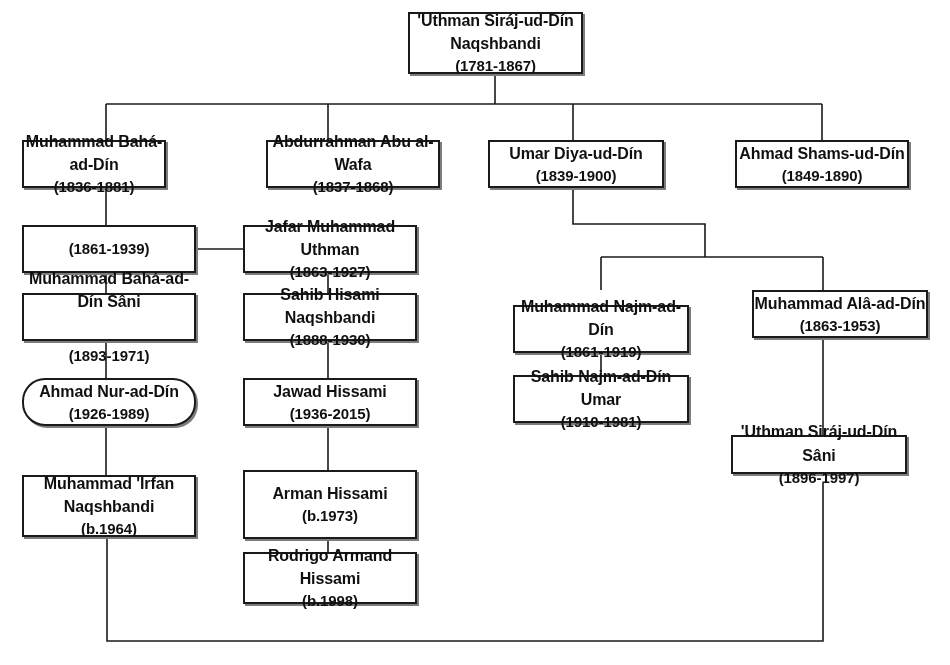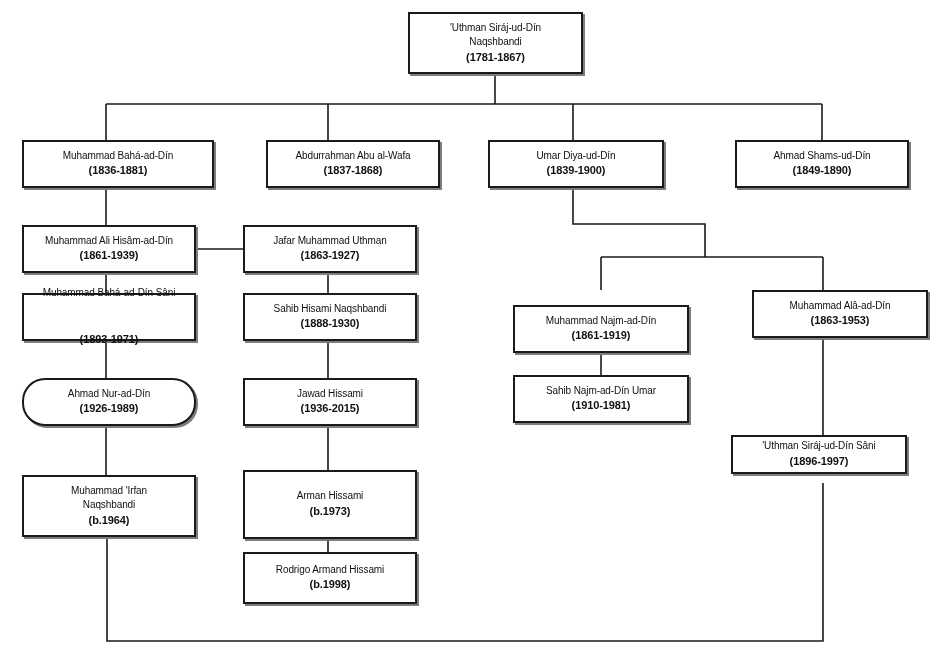--- a/index.html
+++ b/index.html
@@ -31,28 +31,28 @@
     box-shadow: 2px 2px 0 0 #7d7d7d;
     display: flex;
     flex-direction: column;
     align-items: center;
     justify-content: center;
     text-align: center;
     line-height: 1.45;
     z-index: 2;
   }
   .node-name {
-    font-size: 10px;
-    font-weight: normal;
+    font-size: 16px;
+    font-weight: bold;
     color: #101010;
     white-space: pre-line;
     letter-spacing: -0.1px;
   }
   .node-years {
-    font-size: 11px;
+    font-size: 15px;
     font-weight: bold;
     color: #101010;
     letter-spacing: -0.1px;
   }
 </style>
 </head>
 <body>
 
 <div id="canvas">
 
@@ -80,38 +80,37 @@
       <polyline points="823,338 823,435" fill="none" stroke="#1a1a1a" stroke-width="1.6"></polyline>
       <polyline points="823,483 823,641 107,641 107,537" fill="none" stroke="#1a1a1a" stroke-width="1.6"></polyline>
     </svg>
 
   <div id="node-layer">
       <div class="node" style="left: 408px; top: 12px; width: 175px; height: 62px;">
         <div class="node-name">'Uthman Siráj-ud-Dín
 Naqshbandi</div>
         <div class="node-years">(1781-1867)</div>
       </div>
-      <div class="node" style="left: 22px; top: 140px; width: 192px; height: 48px; justify-content: center;">
+      <div class="node" style="left: 22px; top: 140px; width: 144px; height: 48px; justify-content: center;">
         <div class="node-name">Muhammad Bahá-ad-Dín</div>
         <div class="node-years">(1836-1881)</div>
       </div>
       <div class="node" style="left: 243px; top: 140px; width: 174px; height: 48px; margin-left: 23px;">
         <div class="node-name">Abdurrahman Abu al-Wafa</div>
         <div class="node-years">(1837-1868)</div>
       </div>
       <div class="node" style="left: 488px; top: 140px; width: 176px; height: 48px;">
         <div class="node-name">Umar Diya-ud-Dín</div>
         <div class="node-years">(1839-1900)</div>
       </div>
       <div class="node" style="left: 735px; top: 140px; width: 174px; height: 48px;">
         <div class="node-name">Ahmad Shams-ud-Dín</div>
         <div class="node-years">(1849-1890)</div>
       </div>
       <div class="node" style="left: 22px; top: 225px; width: 174px; height: 48px;">
-        <div class="node-name">Muhammad Ali Hisâm-ad-Dín</div>
         <div class="node-years">(1861-1939)</div>
       </div>
       <div class="node" style="left: 243px; top: 225px; width: 174px; height: 48px;">
         <div class="node-name">Jafar Muhammad Uthman</div>
         <div class="node-years">(1863-1927)</div>
       </div>
       <div class="node" style="left: 513px; top: 290px; width: 176px; height: 48px; margin-top: 15px;">
         <div class="node-name">Muhammad Najm-ad-Dín</div>
         <div class="node-years">(1861-1919)</div>
       </div>

